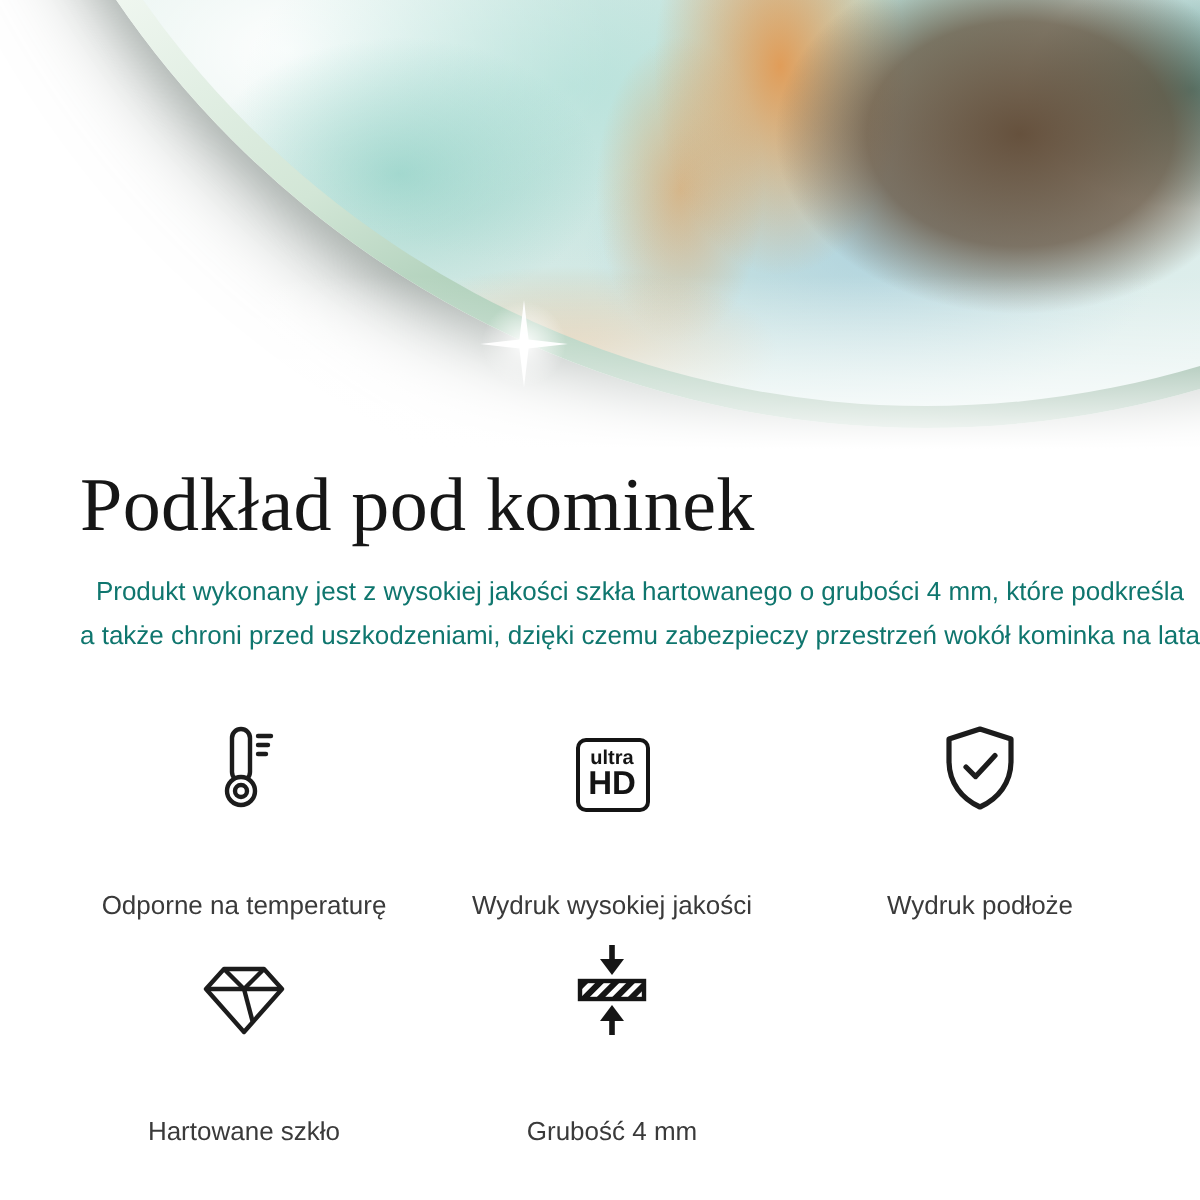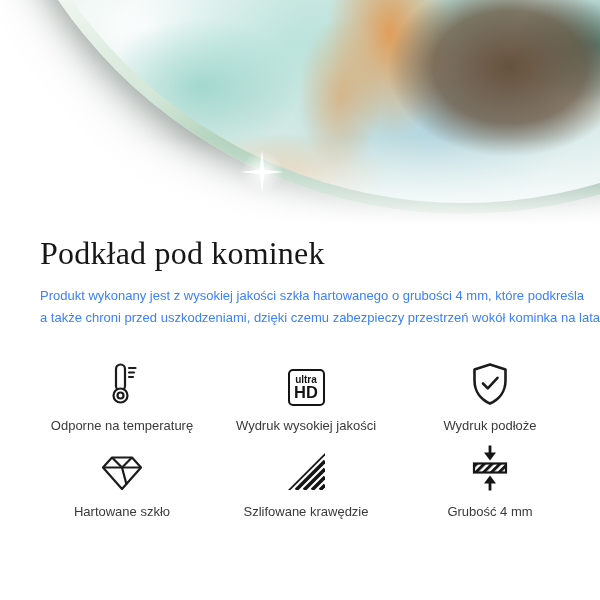--- a/index.html
+++ b/index.html
@@ -32,30 +32,30 @@
   }
   .hero-fade{
     position:absolute;left:0;top:138px;width:100%;height:94px;
     background:linear-gradient(to bottom, rgba(255,255,255,0) 0%, rgba(255,255,255,0.62) 55%, #ffffff 92%);
   }
   .sparkle{position:absolute;left:239px;top:149px;width:46px;height:46px;}
   
   .title{
     margin:4px 0 0 40px;
     font-family:"Liberation Serif", serif;font-weight:400;
-    font-size:32px;line-height:34px;color:#161616;letter-spacing:0.2px;
+    font-size:38px;line-height:34px;color:#161616;letter-spacing:0.2px;
   }
-  .desc{margin:15px 0 0 40px;font-size:13px;line-height:21.5px;color:#3b82f6;}
+  .desc{margin:15px 0 0 40px;font-size:13px;line-height:21.5px;color:#0f766e;text-align:center;}
   .desc .line{white-space:nowrap;}
   
   .features{
     display:grid;grid-template-columns:1fr 1fr 1fr;
     margin:32px 18px 0 30px;row-gap:12px;
   }
-  .feature{display:flex;flex-direction:column;align-items:center;}
+  .feature{display:flex;flex-direction:column;align-items:center;gap:27px;}
   .icon-box{height:46px;display:flex;align-items:flex-end;justify-content:center;}
   .feature-label{margin-top:12px;font-size:13px;color:#3a3a3a;height:16px;text-align:right;}
   .uhd{
     width:37px;height:37px;border:2.5px solid #141414;border-radius:5px;
     display:flex;flex-direction:column;align-items:center;justify-content:center;
     box-sizing:border-box;color:#141414;
   }
   .uhd .t{font-size:10px;font-weight:700;line-height:10px;}
   .uhd .b{font-size:16.5px;font-weight:700;line-height:15px;}
   svg{display:block;}
@@ -132,39 +132,20 @@
       <svg width="44" height="38" viewBox="0 0 44 38" fill="none" stroke="#1c1c1c" stroke-width="2.2" stroke-linejoin="round">
         <path d="M3 13.5 L12 3.5 H32 L41 13.5 L22 35 Z"></path>
         <path d="M3 13.5 H41"></path>
         <path d="M12 3.5 L22 13.5 L32 3.5"></path>
         <path d="M22 13.5 L26.5 30.5"></path>
       </svg>
     </div>
     <div class="feature-label">Hartowane szkło</div>
   </div>
 
-  <div class="feature">
-    <div class="icon-box">
-      <svg width="42" height="42" viewBox="0 0 42 42">
-        <defs>
-            <clipPath id="tri">
-              <polygon points="40,3 40,40 3,40"></polygon>
-            </clipPath>
-          </defs>
-        <g clip-path="url(#tri)" stroke="#151515" stroke-width="3.6">
-          <line x1="3" y1="40" x2="40" y2="3"></line>
-          <line x1="11" y1="40" x2="40" y2="11"></line>
-          <line x1="19" y1="40" x2="40" y2="19"></line>
-          <line x1="27" y1="40" x2="40" y2="27"></line>
-          <line x1="35" y1="40" x2="40" y2="35"></line>
-        </g>
-      </svg>
-    </div>
-    <div class="feature-label">Szlifowane krawędzie</div>
-  </div>
 
   <div class="feature">
     <div class="icon-box">
       <svg width="38" height="48" viewBox="0 0 38 48">
         <defs>
           <pattern id="hatch" patternUnits="userSpaceOnUse" width="5.5" height="5.5" patternTransform="rotate(45)">
             <rect width="3" height="5.5" fill="#151515"></rect>
           </pattern>
         </defs>
         <path d="M19 1.5 V9" stroke="#151515" stroke-width="2.8"></path>

